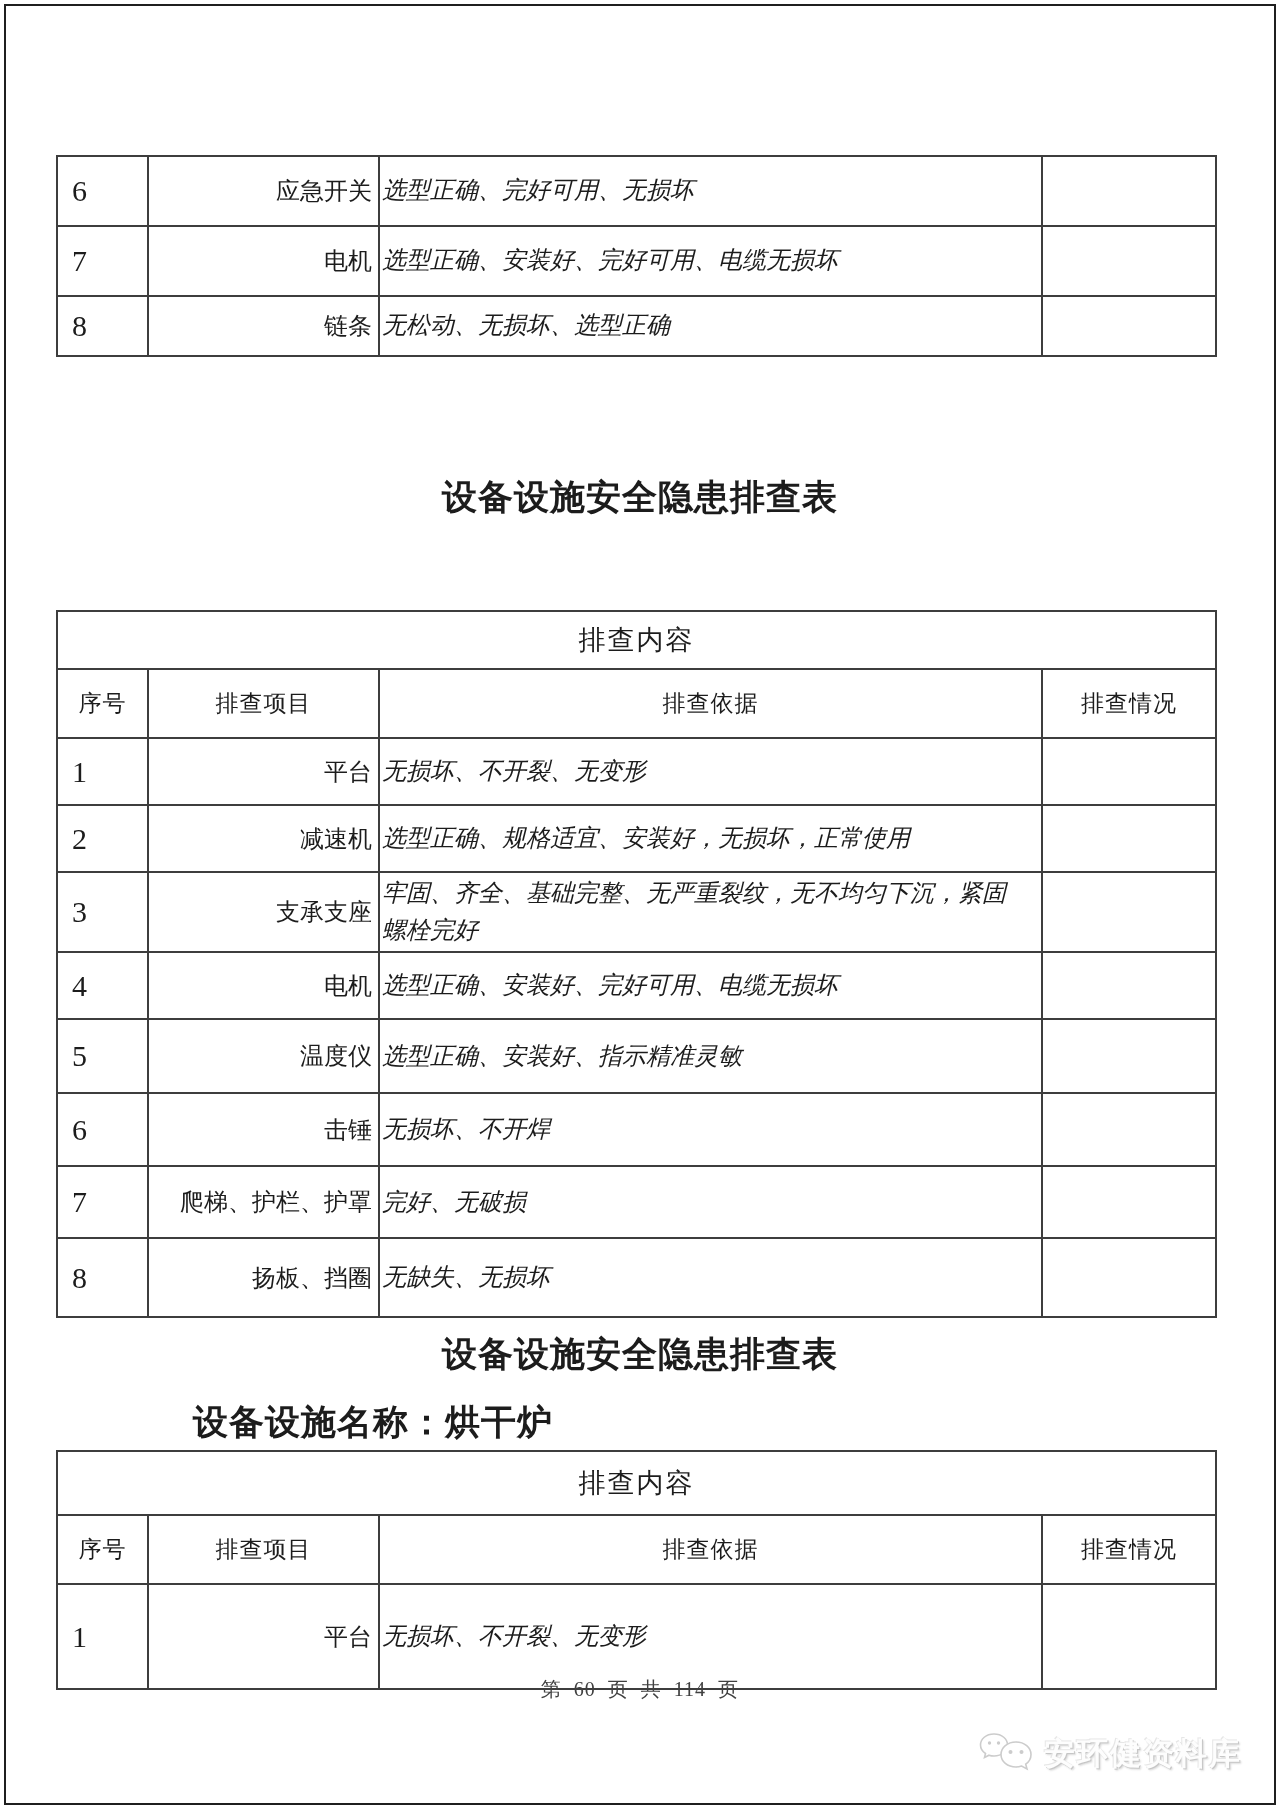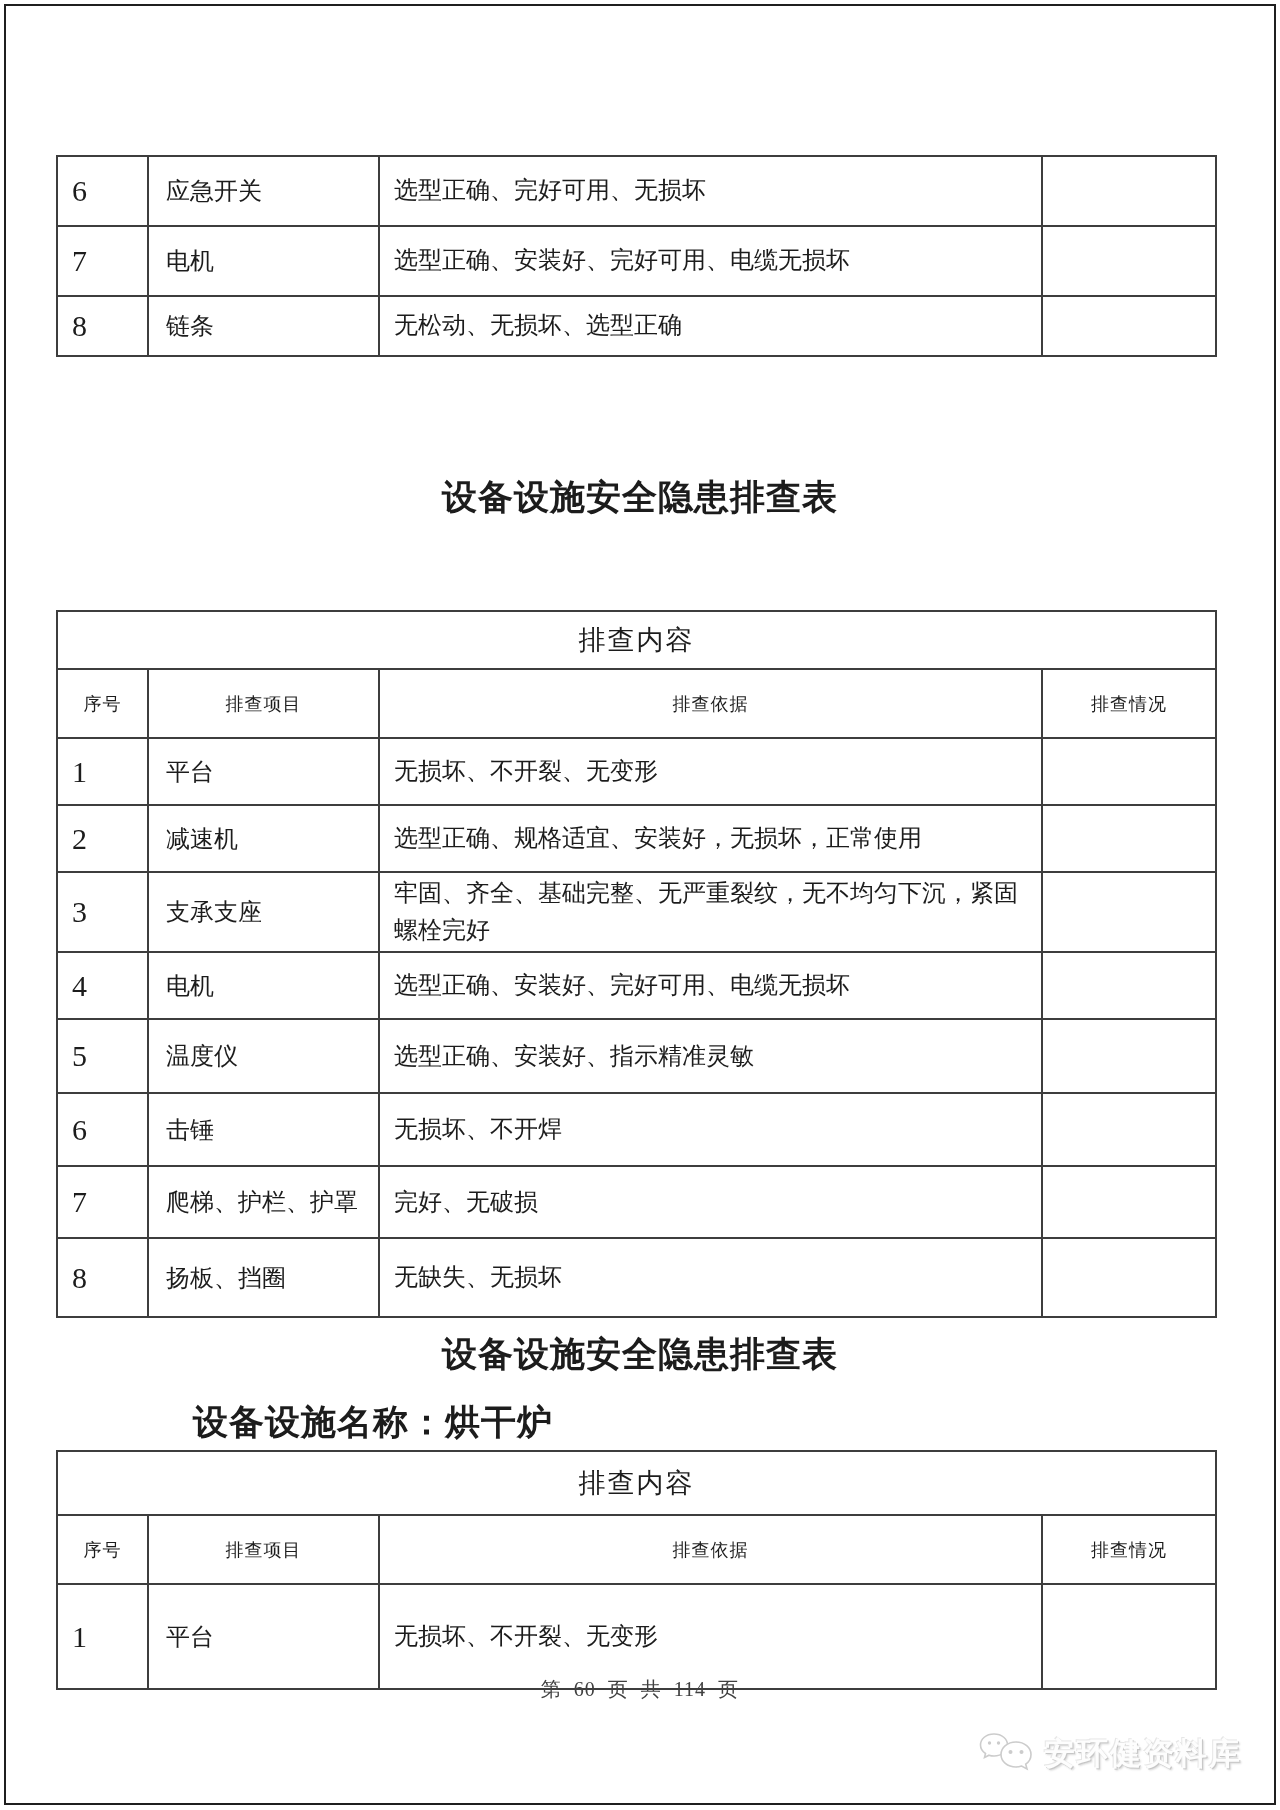--- a/index.html
+++ b/index.html
@@ -35,26 +35,26 @@
   col.w-no{width:91px;}
   col.w-item{width:231px;}
   col.w-basis{width:663px;}
   col.w-status{width:174px;}
 
   td.c-no{
     font-size:30px;
     padding:0 0 0 14px;
     font-family:"Liberation Serif","DejaVu Serif",serif;
   }
-  td.c-item{font-size:24px;padding:0 6px 0 17px;}
-  td.c-basis{font-size:24px;padding:2px 12px 2px 14px;line-height:1.55;}
+  td.c-item{font-size:24px;padding:0 6px 0 17px;text-align:right;}
+  td.c-basis{font-size:24px;padding:2px 12px 2px 2px;line-height:1.55;font-style:italic;}
   td.c-status{font-size:24px;}
 
   th.span-head{font-size:27px;text-align:center;letter-spacing:2px;}
-  th.col-head{font-size:18px;text-align:center;letter-spacing:1px;margin-left:16px;}
+  th.col-head{font-size:23px;text-align:center;letter-spacing:1px;margin-left:16px;}
 
   #top-table{top:155px;}
   #top-table tbody tr:nth-child(1){height:70px;}
   #top-table tbody tr:nth-child(2){height:70px;}
   #top-table tbody tr:nth-child(3){height:60px;}
   #top-table td{vertical-align:middle;}
 
   #table1{top:610px;}
   #table1 thead tr.span-row{height:58px;}
   #table1 thead tr.cols-row{height:69px;}

